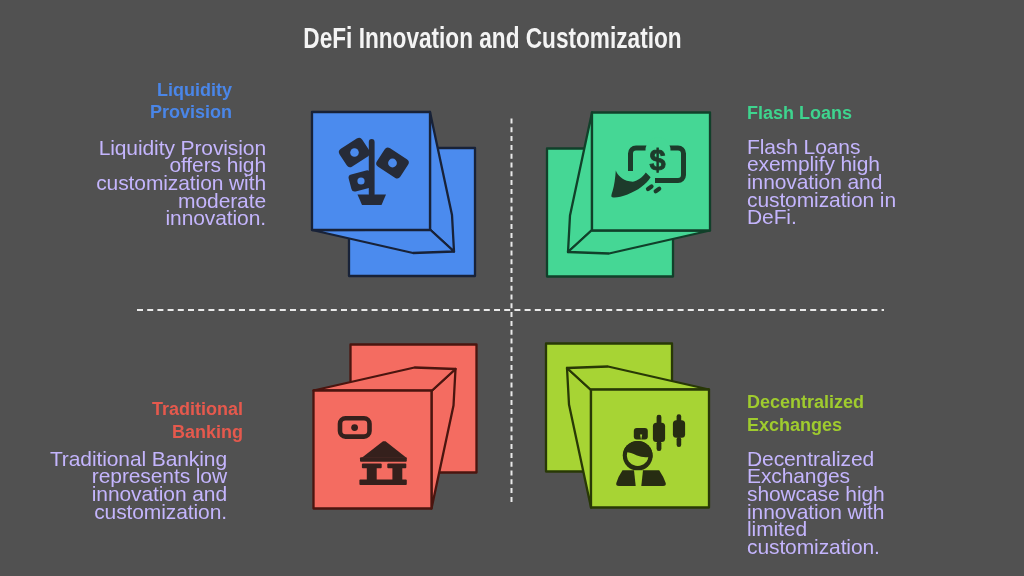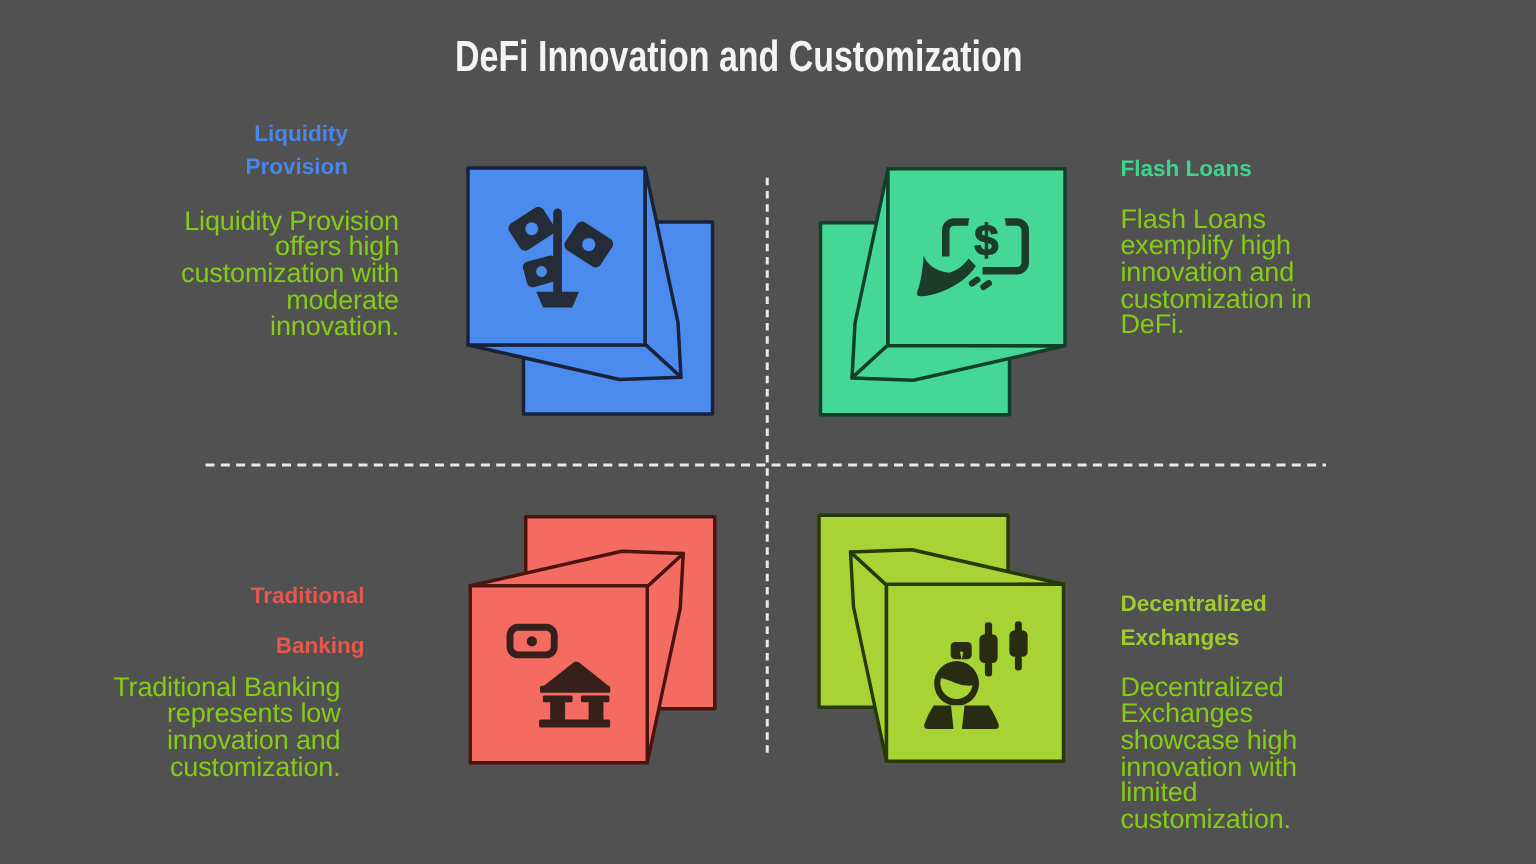--- a/index.html
+++ b/index.html
@@ -1,28 +1,28 @@
 <!DOCTYPE html>
 <html><head>
 <meta charset="utf-8">
 <style>
   html,body{margin:0;padding:0;}
   body{width:1024px;height:576px;background:#515151;overflow:hidden;position:relative;
        font-family:"Liberation Sans", sans-serif;}
   #title{position:absolute;top:23.5px;left:0;width:984px;text-align:center;
          color:#f4f4f4;font-size:29px;font-weight:bold;line-height:29px;}
   #title span{display:inline-block;transform:scaleX(0.78);}
-  .hd{position:absolute;font-weight:bold;font-size:15px;line-height:22px;}
-  .bd{position:absolute;font-size:18px;line-height:17.7px;color:#84cc16;letter-spacing:-0.1px;}
+  .hd{position:absolute;font-weight:bold;font-size:18px;line-height:22px;}
+  .bd{position:absolute;font-size:21px;line-height:17.7px;color:#c4b5fd;letter-spacing:-0.1px;}
   .ra{text-align:right;}
   #hd1{color:#4a86e8;right:792px;top:78.5px;width:200px;}
   #bd1{right:758px;top:138.5px;width:200px;}
   #hd2{color:#3ed48e;left:747px;top:102px;width:220px;}
   #bd2{left:747px;top:137.5px;width:220px;}
-  #hd3{color:#e5594d;right:781px;top:381px;width:200px;line-height:33px;}
+  #hd3{color:#e5594d;right:781px;top:398px;width:200px;line-height:23px;}
   #bd3{right:797px;top:449.5px;width:200px;}
   #hd4{color:#9fcb2e;left:747px;top:390.5px;width:220px;line-height:23px;}
   #bd4{left:747px;top:449.5px;width:220px;}
   svg{position:absolute;left:0;top:0;}
 </style>
 </head>
 <body>
 <div id="title"><span>DeFi Innovation and Customization</span></div>
 
 <div class="hd ra" id="hd1">Liquidity<br>Provision</div>

